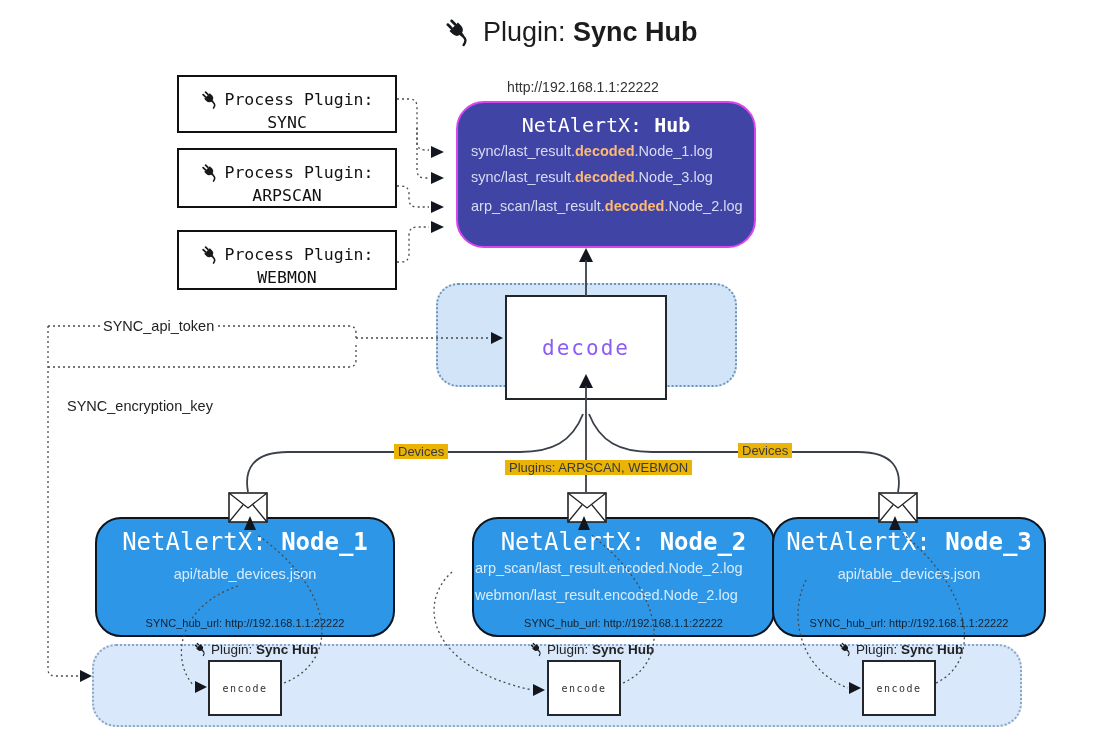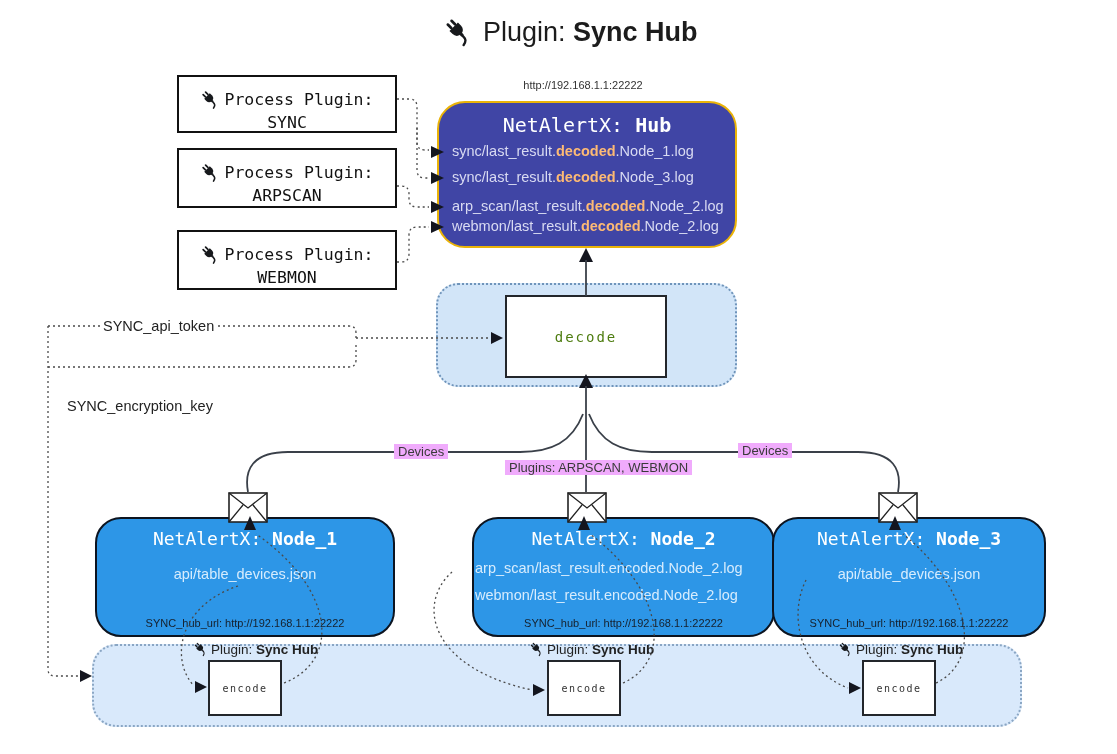--- a/index.html
+++ b/index.html
@@ -14,46 +14,46 @@
 
   
   .proc-box{position:absolute;left:177px;width:220px;background:#fff;border:2px solid #111;
             box-sizing:border-box;text-align:center;}
   .proc-line1{display:flex;justify-content:center;align-items:center;gap:3px;
               font-size:16.5px;color:#111;margin-top:12px;}
   .proc-line2{font-size:16.5px;color:#111;margin-top:3px;}
 
   
   .hub-url{position:absolute;left:433px;top:79px;width:300px;text-align:center;
-           font-size:11px;color:#333;}
-  .hub{position:absolute;left:437px;top:101px;width:300px;height:147px;background:#4045a5;
-       border:2px solid #eab308;border-radius:28px;box-sizing:border-box;}
+           font-size:14px;color:#333;}
+  .hub{position:absolute;left:456px;top:101px;width:300px;height:147px;background:#4045a5;
+       border:2px solid #d946ef;border-radius:28px;box-sizing:border-box;}
   .hub-title{position:absolute;left:0;right:0;top:10px;text-align:center;color:#fff;
              font-size:20px;}
   .hub-line{position:absolute;left:13px;font-size:14.5px;color:#d9dbf2;white-space:nowrap;}
   .hub-line b{font-weight:700;color:#fdba74;}
 
   
   .decode-area{position:absolute;left:436px;top:283px;width:301px;height:104px;
                background:#d2e5f8;border:2px dotted #6f94ba;border-radius:22px;box-sizing:border-box;}
-  .decode-box{position:absolute;left:505px;top:295px;width:162px;height:83px;background:#fff;
+  .decode-box{position:absolute;left:505px;top:295px;width:162px;height:105px;background:#fff;
               border:2px solid #23262b;box-sizing:border-box;display:flex;align-items:center;
-              justify-content:center;font-size:14px;letter-spacing:2px;color:#4d7c0f;}
+              justify-content:center;font-size:21px;letter-spacing:2px;color:#8b5cf6;}
 
   
   .env-label{position:absolute;font-size:14.5px;color:#222;background:#fff;padding:0 3px;}
 
   
-  .edge-label{position:absolute;font-size:13px;color:#3a3a3a;background:#f0abfc;padding:0 4px;
+  .edge-label{position:absolute;font-size:13px;color:#3a3a3a;background:#eab308;padding:0 4px;
               white-space:nowrap;}
 
   
   .node{position:absolute;top:517px;height:120px;background:#2d96e7;border:2px solid #0c1420;
         border-radius:26px;box-sizing:border-box;}
-  .node-title{position:absolute;left:0;right:0;top:9px;text-align:center;color:#fff;font-size:18px;}
+  .node-title{position:absolute;left:0;right:0;top:9px;text-align:center;color:#fff;font-size:24px;}
   .node-file{position:absolute;left:0;right:0;text-align:center;color:#d7ecfd;font-size:14.5px;
              white-space:nowrap;}
   .node-file.left{text-align:left;padding-left:1px;}
   .node-url{position:absolute;left:0;right:0;bottom:6px;text-align:center;color:#16202c;
             font-size:11px;}
 
   
   .band{position:absolute;left:92px;top:644px;width:930px;height:83px;background:#d9e9fb;
         border:2px dotted #8aa6c4;border-radius:24px;box-sizing:border-box;}
   .enc-label{position:absolute;top:641px;display:flex;align-items:center;gap:2px;
@@ -124,21 +124,20 @@
       </div>
     <div class="proc-line2 mono">WEBMON</div>
   </div>
 
   <div class="hub-url">http://192.168.1.1:22222</div>
   <div class="hub">
     <div class="hub-title mono"><span>NetAlertX: </span><b>Hub</b></div>
     <div class="hub-line" style="top:40px;"><span>sync/last_result.</span><b>decoded</b><span>.Node_1.log</span></div>
     <div class="hub-line" style="top:66px;"><span>sync/last_result.</span><b>decoded</b><span>.Node_3.log</span></div>
     <div class="hub-line" style="top:95px;"><span>arp_scan/last_result.</span><b>decoded</b><span>.Node_2.log</span></div>
-    <div class="hub-line" style="top:115px;"><span>webmon/last_result.</span><b>decoded</b><span>.Node_2.log</span></div>
   </div>
 
   <div class="decode-area"></div>
   <div class="decode-box mono">decode</div>
 
   <div class="env-label lbl-z" style="left:100px;top:318px;">SYNC_api_token</div>
   <div class="env-label lbl-z" style="left:64px;top:359px;margin-top:39px;">SYNC_encryption_key</div>
 
   <div class="edge-label lbl-z" style="left:394px;top:444px;">Devices</div>
   <div class="edge-label lbl-z" style="left:505px;top:460px;">Plugins: ARPSCAN, WEBMON</div>

